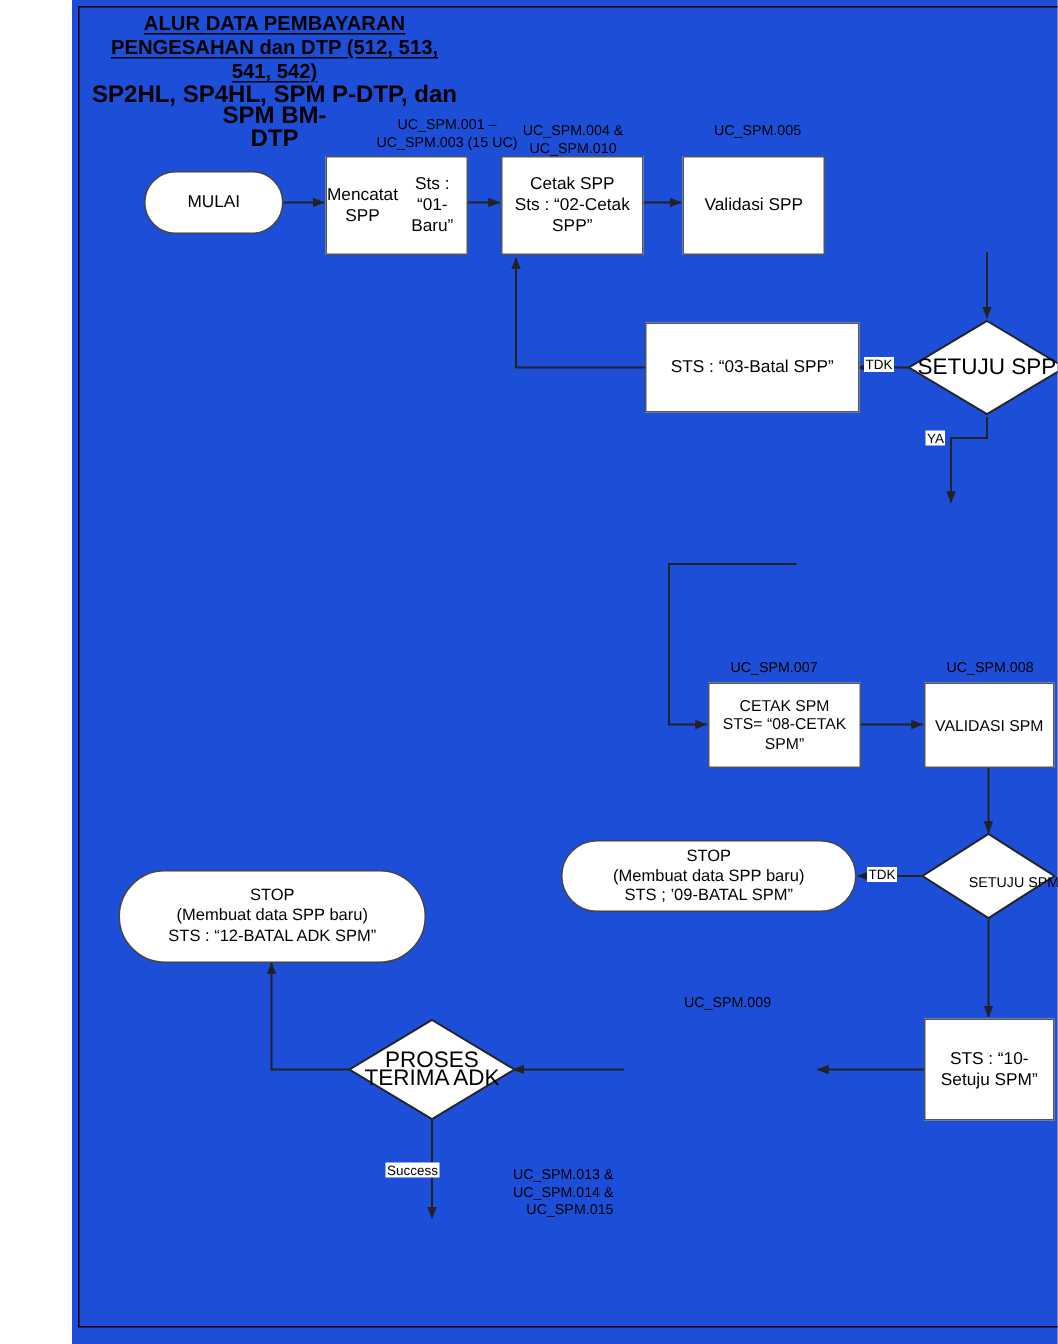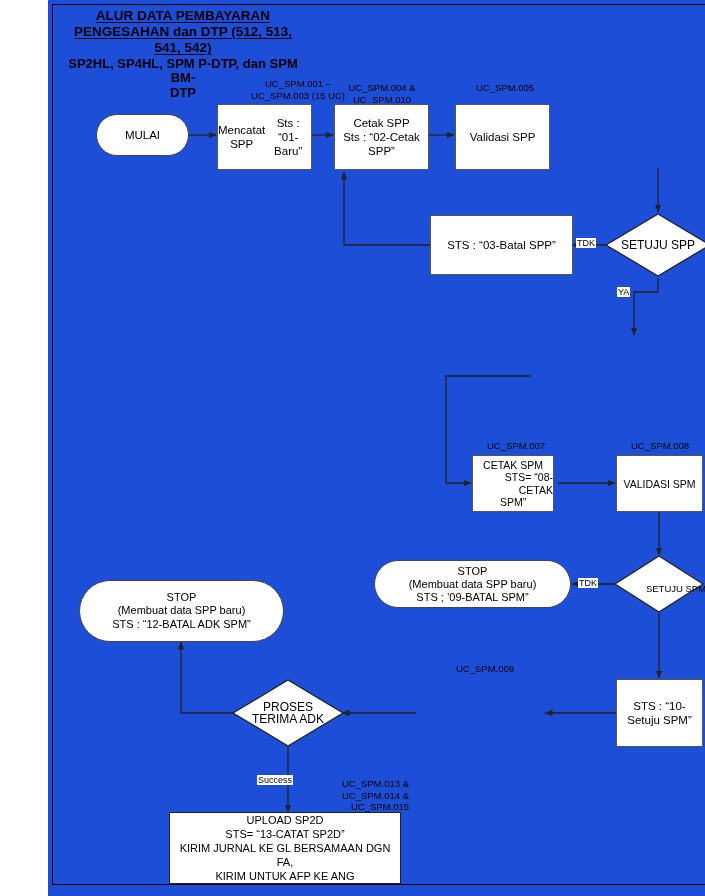--- a/index.html
+++ b/index.html
@@ -37,21 +37,21 @@
   }
   .title-main {
     font-size: 13.5px;
     font-weight: bold;
     line-height: 16px;
     color: #000;
     text-decoration: underline;
     text-underline-offset: 2px;
   }
   .title-sub {
-    font-size: 13px;
+    font-size: 16px;
     font-weight: bold;
     line-height: 14px;
     color: #000;
     margin-top: 1px;
   }
   
   .node {
     position: absolute;
     box-sizing: border-box;
     display: flex;
@@ -88,21 +88,21 @@
     background: #fff;
     padding: 0 1px;
   }
   
   .diamond-text {
     position: absolute;
     display: flex;
     align-items: center;
     justify-content: center;
     text-align: center;
-    font-size: 12px;
+    font-size: 15px;
     line-height: 12.5px;
     color: #000;
     pointer-events: none;
   }
   svg.overlay {
     position: absolute;
     left: 0;
     top: 0;
     width: 705px;
     height: 896px;
@@ -213,21 +213,21 @@
   </div>
 
   <div class="node box" style="left:382px; top:215px; width:143px; height:60px;">
     <div>STS : “03-Batal SPP”</div>
   </div>
 
 
   <div class="label" style="left:424px; top:440px; width:88px;">
     <div>UC_SPM.007</div>
   </div>
-  <div class="node box" style="left:424px; top:455px; width:82px; height:57px; flex-direction:column; font-size:10.5px; line-height:12.5px;text-align:right;">
+  <div class="node box" style="left:424px; top:455px; width:102px; height:57px; flex-direction:column; font-size:10.5px; line-height:12.5px;">
     <div>CETAK SPM</div>
     <div>STS= “08-CETAK</div>
     <div>SPM”</div>
   </div>
 
   <div class="label" style="left:568px; top:440px; width:88px;">
     <div>UC_SPM.008</div>
   </div>
   <div class="node box" style="left:568px; top:455px; width:87px; height:57px; font-size:10.5px;">
     <div>VALIDASI SPM</div>
@@ -269,21 +269,14 @@
   <div class="edge-label" style="left:209px; top:775px;">
     <span>Success</span>
   </div>
 
   <div class="label" style="left:256px; top:778px; width:105px; text-align:right;">
     <div>UC_SPM.013 &amp;</div>
     <div>UC_SPM.014 &amp;</div>
     <div>UC_SPM.015</div>
   </div>
 
-  <div class="node box dark" style="left:121px; top:812px; width:232px; height:72px; flex-direction:column; font-size:11px; line-height:14px;">
-    <div>UPLOAD SP2D</div>
-    <div>STS= “13-CATAT SP2D”</div>
-    <div class="nowrap">KIRIM JURNAL KE GL BERSAMAAN DGN</div>
-    <div>FA,</div>
-    <div>KIRIM UNTUK AFP KE ANG</div>
-  </div>
 
 </div>
 
 </body></html>

